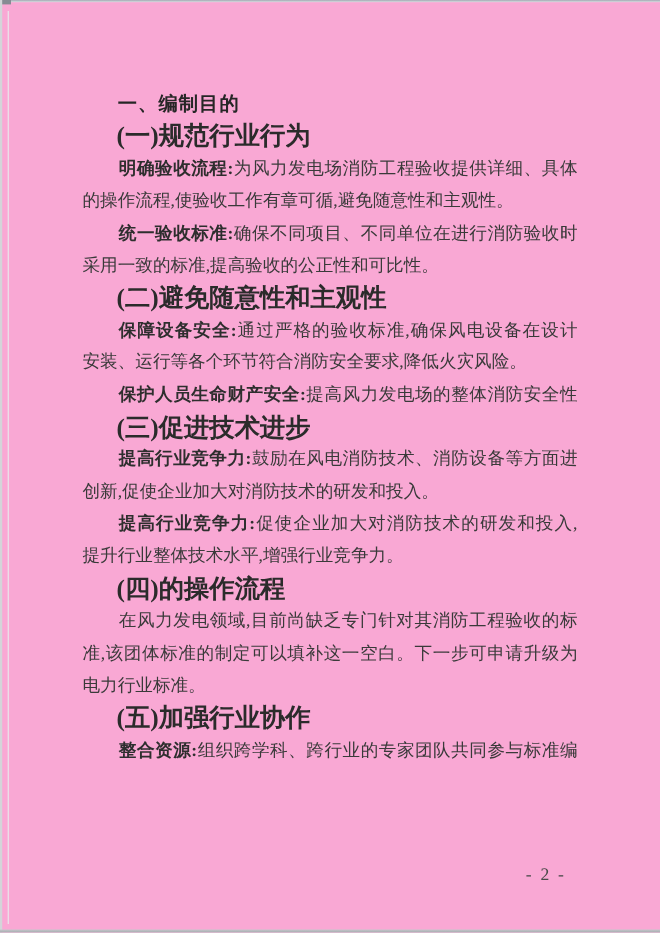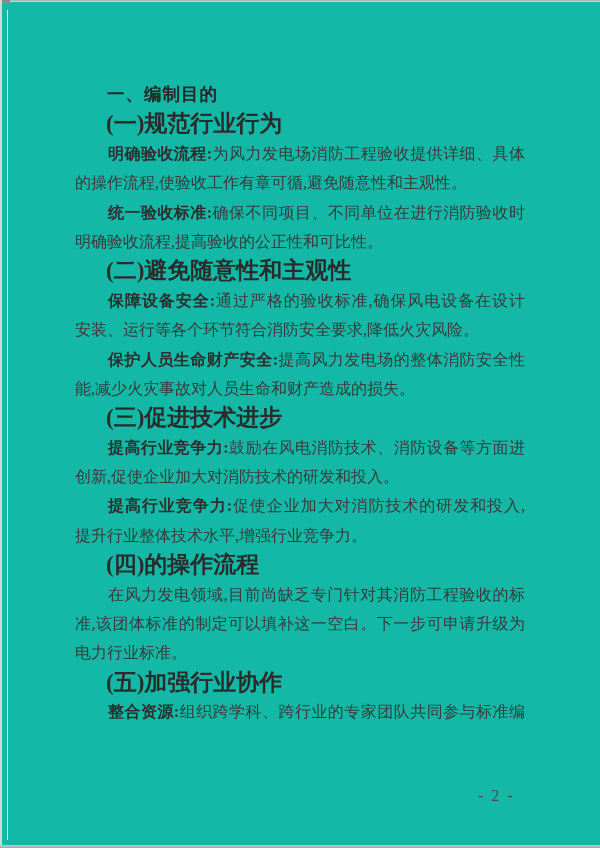--- a/index.html
+++ b/index.html
@@ -8,21 +8,21 @@
     width: 600px;
     height: 848px;
     overflow: hidden;
     background: #fbfbfc;
     font-family: "Liberation Serif", "DejaVu Serif", serif;
   }
   .page {
     position: relative;
     width: 600px;
     height: 848px;
-    background: #14b8a6;
+    background: #f9a8d4;
     overflow: hidden;
   }
   
   .edge-top {
     position: absolute; top: 0; left: 0; width: 600px; height: 2px;
     background: linear-gradient(to bottom, #a2a8b2, #dcdfe4);
   }
   .edge-top-corner {
     position: absolute; top: 0; left: 0; width: 10px; height: 4px;
     background: #868b93;
@@ -98,26 +98,25 @@
   <div class="edge-left-line"></div>
   <div class="edge-bottom"></div>
 
   <div class="content">
 
   <div class="line h1">一、编制目的</div>
       <div class="line h2">(一)规范行业行为</div>
       <div class="line p indent fill"><b>明确验收流程:</b>为风力发电场消防工程验收提供详细、具体</div>
       <div class="line p">的操作流程,使验收工作有章可循,避免随意性和主观性。</div>
       <div class="line p indent fill"><b>统一验收标准:</b>确保不同项目、不同单位在进行消防验收时</div>
-      <div class="line p">明确验收流程,提高验收的公正性和可比性。</div>
+      <div class="line p">采用一致的标准,提高验收的公正性和可比性。</div>
       <div class="line h2">(二)避免随意性和主观性</div>
       <div class="line p indent fill"><b>保障设备安全:</b>通过严格的验收标准,确保风电设备在设计</div>
       <div class="line p">安装、运行等各个环节符合消防安全要求,降低火灾风险。</div>
       <div class="line p indent fill"><b>保护人员生命财产安全:</b>提高风力发电场的整体消防安全性</div>
-      <div class="line p">能,减少火灾事故对人员生命和财产造成的损失。</div>
       <div class="line h2">(三)促进技术进步</div>
       <div class="line p indent fill"><b>提高行业竞争力:</b>鼓励在风电消防技术、消防设备等方面进行</div>
       <div class="line p">创新,促使企业加大对消防技术的研发和投入。</div>
       <div class="line p indent fill"><b>提高行业竞争力:</b>促使企业加大对消防技术的研发和投入,</div>
       <div class="line p">提升行业整体技术水平,增强行业竞争力。</div>
       <div class="line h2">(四)的操作流程</div>
       <div class="line p indent fill">在风力发电领域,目前尚缺乏专门针对其消防工程验收的标</div>
       <div class="line p fill">准,该团体标准的制定可以填补这一空白。下一步可申请升级为</div>
       <div class="line p">电力行业标准。</div>
       <div class="line h2">(五)加强行业协作</div>

